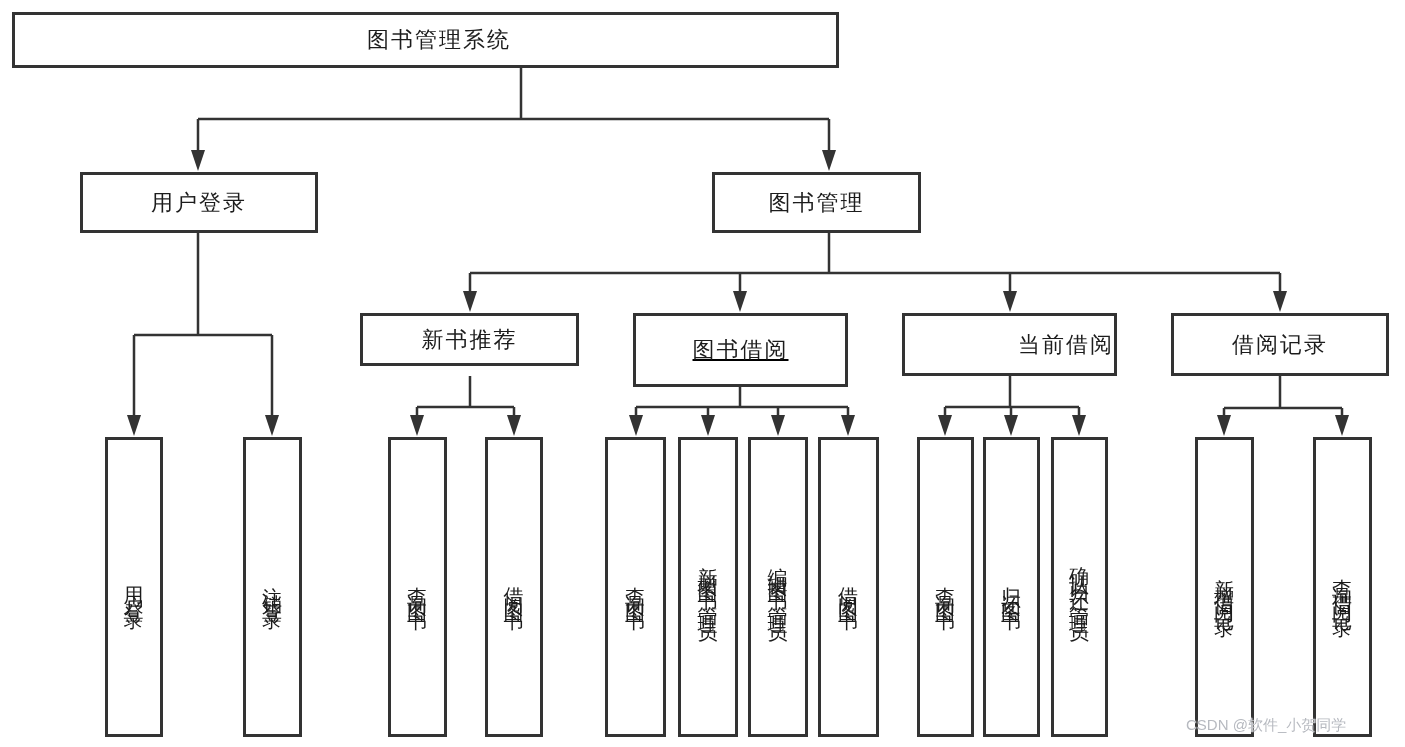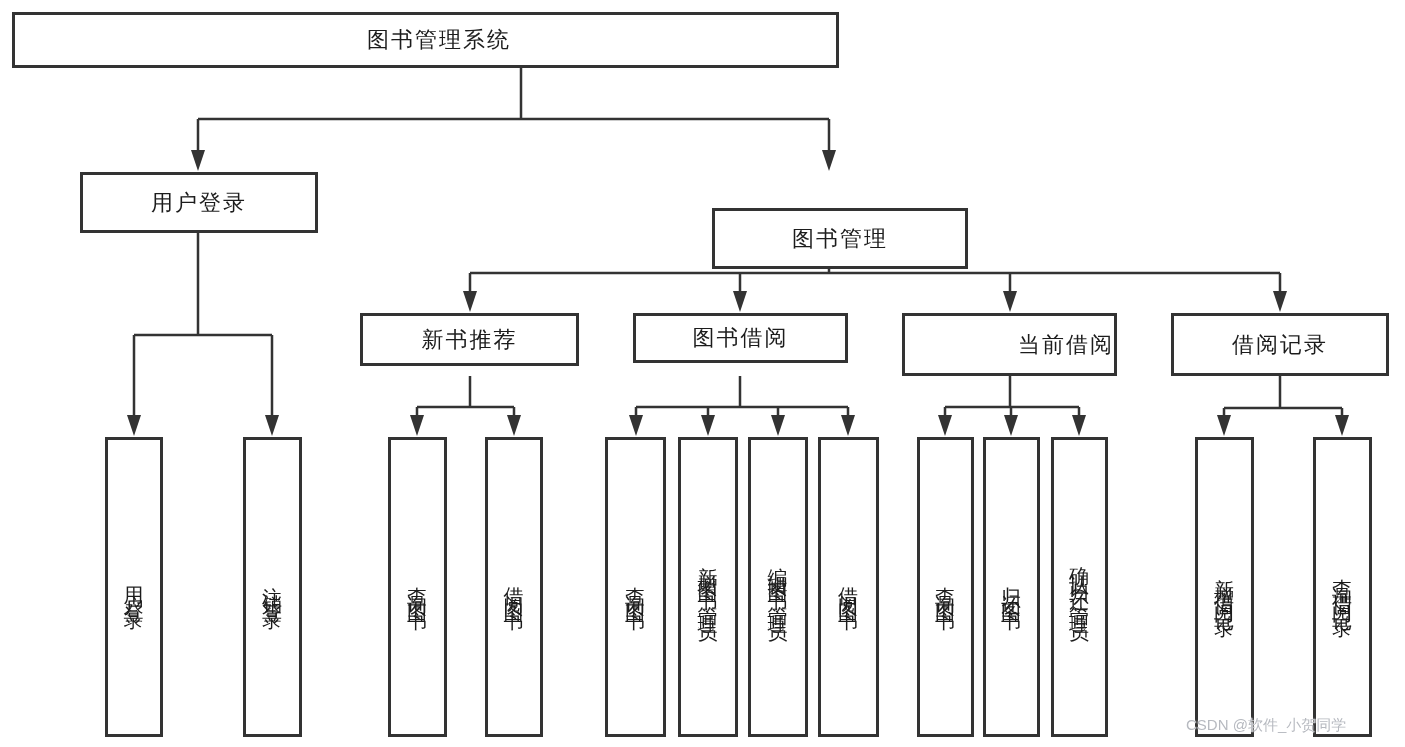--- a/index.html
+++ b/index.html
@@ -106,28 +106,28 @@
     </g>
   </svg>
 
   <div class="box" style="left:12px; top:12px; width:827px; height:56px;padding-left:27px;">
     <span class="hlabel">图书管理系统</span>
   </div>
 
   <div class="box" style="left:80px; top:172px; width:238px; height:61px;">
     <span class="hlabel">用户登录</span>
   </div>
-  <div class="box" style="left:712px; top:172px; width:256px; height:61px;margin-top:36px;">
+  <div class="box" style="left:712px; top:172px; width:209px; height:61px;">
     <span class="hlabel">图书管理</span>
   </div>
 
   <div class="box" style="left:360px; top:313px; width:219px; height:53px;">
     <span class="hlabel">新书推荐</span>
   </div>
-  <div class="box" style="left:633px; top:313px; width:215px; height:50px;">
+  <div class="box" style="left:633px; top:313px; width:215px; height:74px;text-decoration:underline;">
     <span class="hlabel">图书借阅</span>
   </div>
   <div class="box" style="left:902px; top:313px; width:215px; height:63px;justify-content:flex-end;">
     <span class="hlabel">当前借阅</span>
   </div>
   <div class="box" style="left:1171px; top:313px; width:218px; height:63px;">
     <span class="hlabel">借阅记录</span>
   </div>
 
   <div class="box" style="left:105px; top:437px; width:58px; height:300px;">

